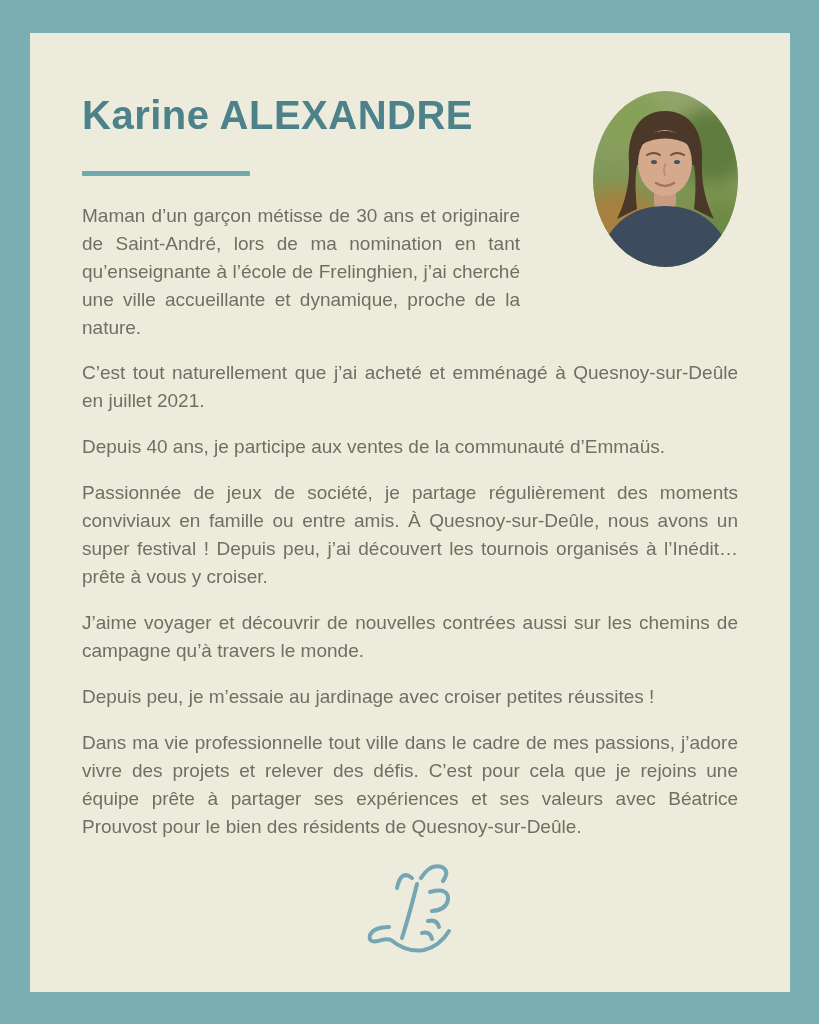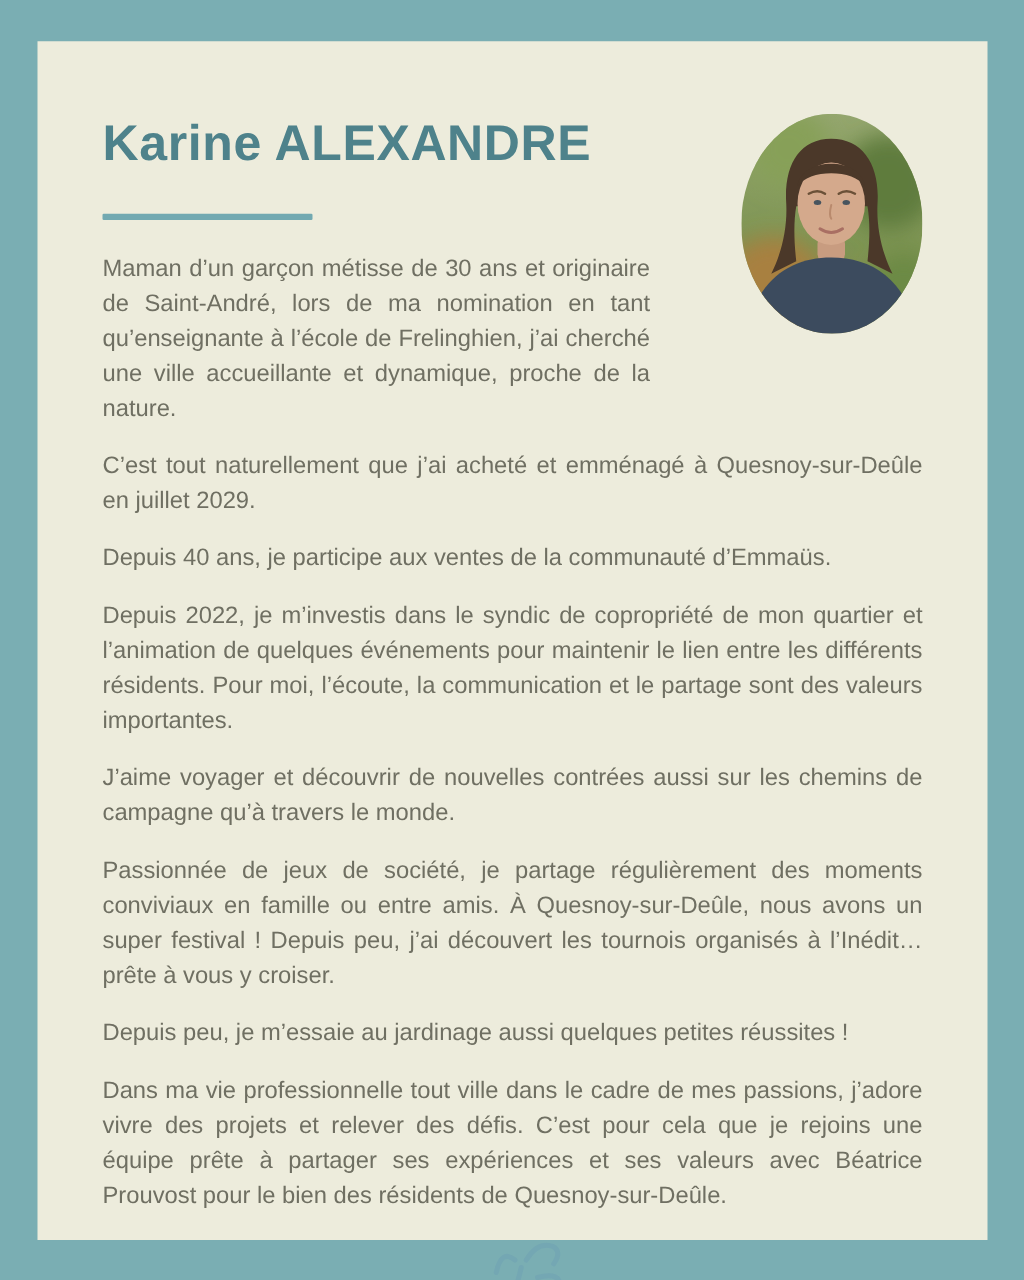--- a/index.html
+++ b/index.html
@@ -112,26 +112,25 @@
           <ellipse cx="61" cy="71" rx="3" ry="2" fill="#47545e"></ellipse>
           <ellipse cx="84" cy="71" rx="3" ry="2" fill="#47545e"></ellipse>
           <path d="M 72 73 Q 70 81 72 84" stroke="#b98a6d" stroke-width="1.6" fill="none" stroke-linecap="round"></path>
           <path d="M 63 92 Q 72 98 81 92" stroke="#a96f63" stroke-width="2.4" fill="none" stroke-linecap="round"></path>
           <path d="M 4 176 C 12 132 40 115 72 115 C 104 115 132 132 141 176 Z" fill="#3c4b5e"></path>
         </svg>
       </div>
     </div>
 
     <div class="body-col">
-      <p>C’est tout naturellement que j’ai acheté et emménagé à Quesnoy-sur-Deûle en juillet 2029.</p>
+      <p>C’est tout naturellement que j’ai acheté et emménagé à Quesnoy-sur-Deûle en juillet 2021.</p>
       <p>Depuis 40 ans, je participe aux ventes de la communauté d’Emmaüs.</p>
-      <p>Depuis 2022, je m’investis dans le syndic de copropriété de mon quartier et l’animation de quelques événements pour maintenir le lien entre les différents résidents. Pour moi, l’écoute, la communication et le partage sont des valeurs importantes.</p>
+      <p>Passionnée de jeux de société, je partage régulièrement des moments conviviaux en famille ou entre amis. À Quesnoy-sur-Deûle, nous avons un super festival ! Depuis peu, j’ai découvert les tournois organisés à l’Inédit… prête à vous y croiser.</p>
       <p>J’aime voyager et découvrir de nouvelles contrées aussi sur les chemins de campagne qu’à travers le monde.</p>
-      <p>Passionnée de jeux de société, je partage régulièrement des moments conviviaux en famille ou entre amis. À Quesnoy-sur-Deûle, nous avons un super festival ! Depuis peu, j’ai découvert les tournois organisés à l’Inédit… prête à vous y croiser.</p>
-      <p>Depuis peu, je m’essaie au jardinage aussi quelques petites réussites !</p>
+      <p>Depuis peu, je m’essaie au jardinage avec croiser petites réussites !</p>
       <p>Dans ma vie professionnelle tout ville dans le cadre de mes passions, j’adore vivre des projets et relever des défis. C’est pour cela que je rejoins une équipe prête à partager ses expériences et ses valeurs avec Béatrice Prouvost pour le bien des résidents de Quesnoy-sur-Deûle.</p>
     </div>
 
     <div class="footer-logo">
       <svg viewBox="0 0 96 102" aria-hidden="true">
         <g stroke="var(--logo-teal)" stroke-width="4" fill="none" stroke-linecap="round">
           <path d="M 35 27 Q 39 8 50 17"></path>
           <path d="M 59 17 Q 68 2 80 6 Q 88 10 81 20"></path>
           <path d="M 68 31 Q 87 26 86 39 Q 84 49 70 50"></path>
           <path d="M 66 60 Q 75 58 77 66"></path>

